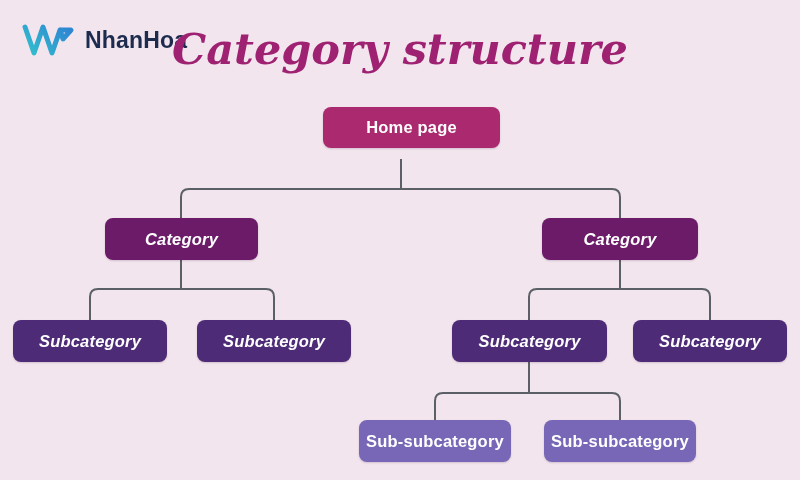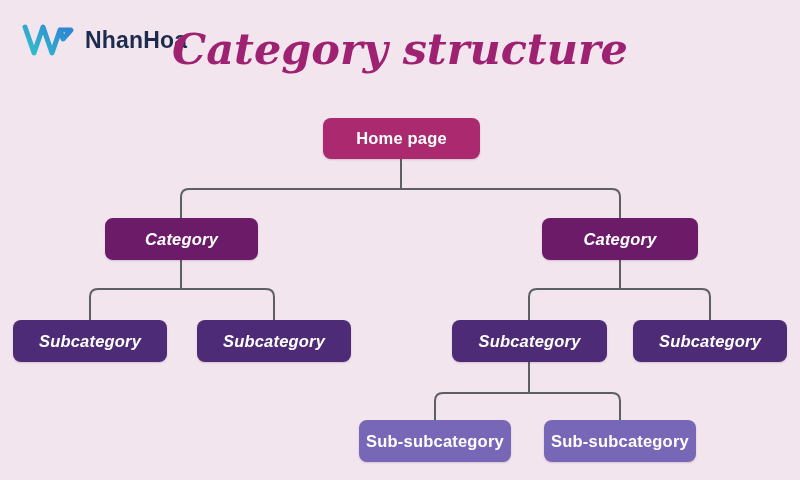--- a/index.html
+++ b/index.html
@@ -62,21 +62,21 @@
     <path d="M401 159 V189"></path>
     <path d="M181 218 V197 Q181 189 189 189 H612 Q620 189 620 197 V218"></path>
     <path d="M181 260 V289"></path>
     <path d="M90 320 V297 Q90 289 98 289 H266 Q274 289 274 297 V320"></path>
     <path d="M620 260 V289"></path>
     <path d="M529 320 V297 Q529 289 537 289 H702 Q710 289 710 297 V320"></path>
     <path d="M529 362 V393"></path>
     <path d="M435 420 V401 Q435 393 443 393 H612 Q620 393 620 401 V420"></path>
   </svg>
 
-  <div class="node node-home" style="left:323px;top:118px;width:157px;height:41px">
+  <div class="node node-home" style="left:323px;top:107px;width:177px;height:41px">
     <span>Home page</span>
   </div>
 
   <div class="node node-category" style="left:105px;top:218px;width:153px;height:42px">
     <span>Category</span>
   </div>
 
   <div class="node node-category" style="left:542px;top:218px;width:156px;height:42px">
     <span>Category</span>
   </div>

